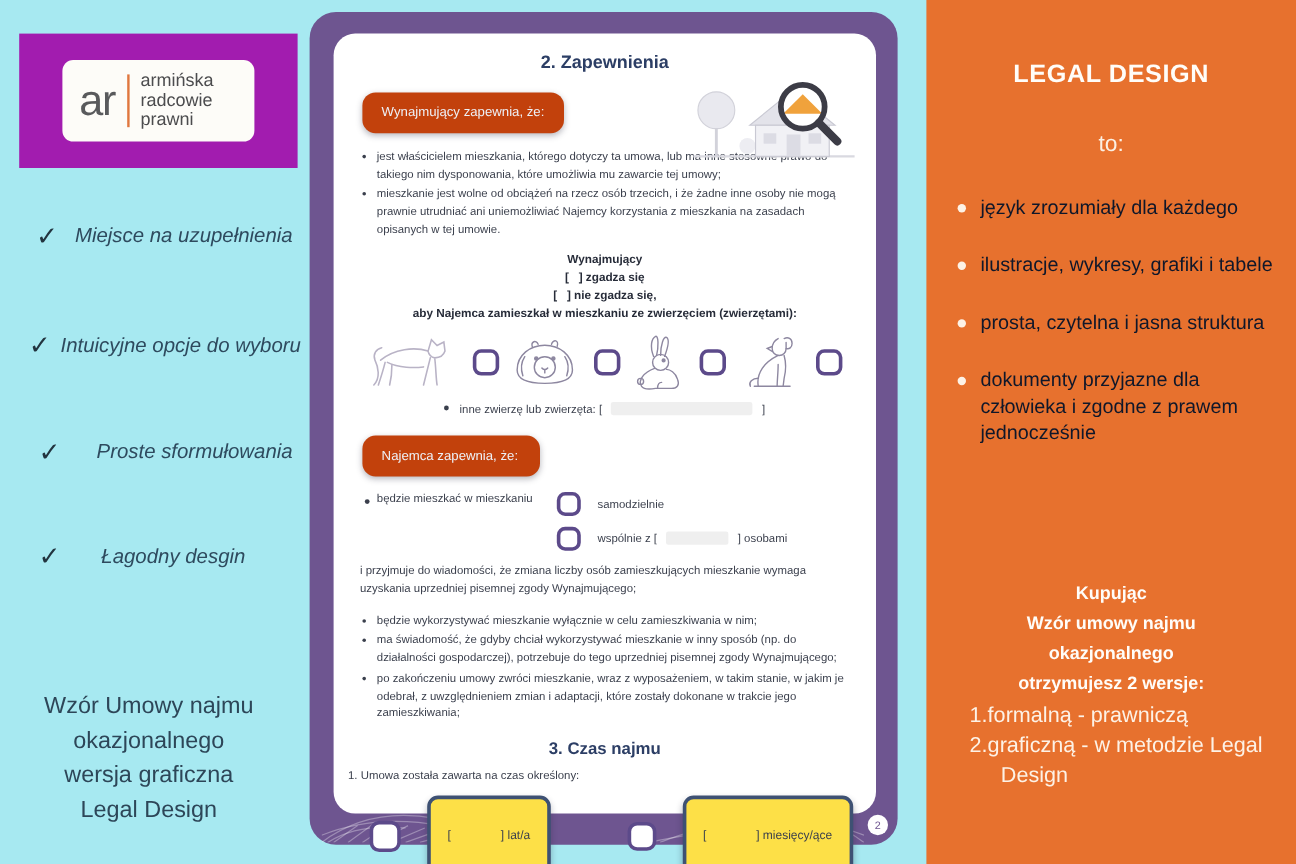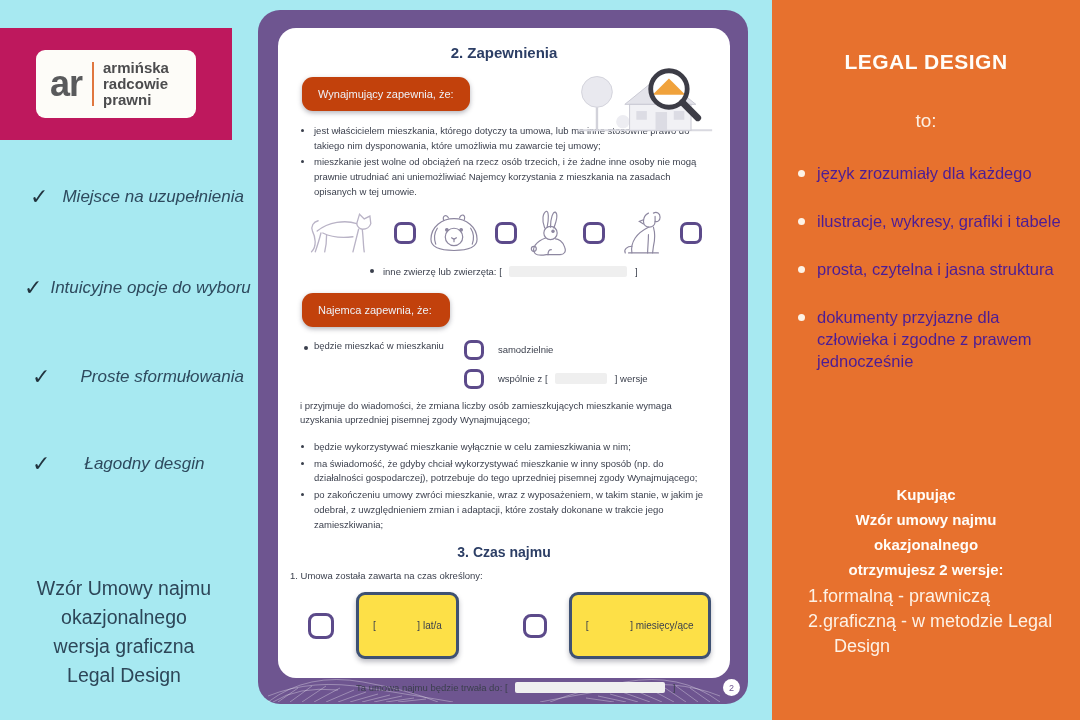--- a/index.html
+++ b/index.html
@@ -5,28 +5,28 @@
   * { margin:0; padding:0; box-sizing:border-box; }
   html,body { width:1080px; height:720px; }
   body { font-family:"Liberation Sans", sans-serif; overflow:hidden; }
   .stage { position:relative; width:1080px; height:720px; background:#a7e9f1; overflow:hidden; }
 
   
   .right-panel { position:absolute; left:772px; top:0; width:308px; height:720px; background:#e7712e; color:#fdf6ec; }
   .rp-title { margin-top:50px; text-align:center; font-size:21px; font-weight:bold; letter-spacing:.5px; color:#fffdf9; }
   .rp-subtitle { margin-top:36px; text-align:center; font-size:19px; color:#fcefe2; }
   .rp-bullets { list-style:none; margin:30px 10px 0 26px; }
-  .rp-bullets li { position:relative; padding-left:19px; margin-bottom:26px; font-size:16.5px; line-height:22px; color:#4c1d95; }
+  .rp-bullets li { position:relative; padding-left:19px; margin-bottom:26px; font-size:16.5px; line-height:22px; color:#0f172a; }
   .rp-bullets li::before { content:""; position:absolute; left:0; top:8px; width:7px; height:7px; border-radius:50%; background:#fdf2e6; }
   .rp-offer { position:absolute; left:0; top:482px; width:308px; text-align:center; font-size:15px; font-weight:bold; line-height:25px; color:#fffdf9; }
   .rp-versions { position:absolute; left:36px; top:584px; width:256px; list-style:none; }
   .rp-versions li { font-size:18px; line-height:25px; color:#fdf2e6; padding-left:26px; text-indent:-26px; }
 
   
-  .logo-band { position:absolute; left:0; top:28px; width:232px; height:112px; background:#be185d;font-weight:bold; }
+  .logo-band { position:absolute; left:16px; top:28px; width:232px; height:112px; background:#a21caf; }
   .logo-card { position:absolute; left:36px; top:22px; width:160px; height:68px; background:#fdfcf8; border-radius:9px; display:flex; align-items:center; padding:0 0 0 14px; }
   .logo-mono { font-size:36px; color:#595a5c; letter-spacing:-1px; }
   .logo-sep { width:2px; height:44px; background:#e0773f; margin:0 9px 0 10px; }
   .logo-name { font-size:15px; line-height:16px; color:#4c4c4e; }
 
   
   .feature { position:absolute; display:flex; align-items:flex-start; color:#2e4a5e; }
   .feature .check { font-size:22px; line-height:22px; color:#22343f; }
   .feature .flabel { font-style:italic; font-size:17px; line-height:22px; }
   .f1 { left:30px; top:186px; } .f1 .flabel { margin-left:14px; }
@@ -172,20 +172,26 @@
 
       <div class="doc-h h2t">2. Zapewnienia</div>
 
       <div class="pill">Wynajmujący zapewnia, że:</div>
 
       <ul class="doc-bullets">
         <li>jest właścicielem mieszkania, którego dotyczy ta umowa, lub ma inne stosowne prawo do takiego nim dysponowania, które umożliwia mu zawarcie tej umowy;</li>
         <li>mieszkanie jest wolne od obciążeń na rzecz osób trzecich, i że żadne inne osoby nie mogą prawnie utrudniać ani uniemożliwiać Najemcy korzystania z mieszkania na zasadach opisanych w tej umowie.</li>
       </ul>
 
+      <div class="consent">
+        <div>Wynajmujący</div>
+        <div>[&nbsp;&nbsp;&nbsp;] zgadza się</div>
+        <div>[&nbsp;&nbsp;&nbsp;] nie zgadza się,</div>
+        <div>aby Najemca zamieszkał w mieszkaniu ze zwierzęciem (zwierzętami):</div>
+      </div>
 
       <div class="animals">
         <div class="agroup">
           <svg width="80" height="50" viewBox="0 0 85 52" fill="none" stroke="#b9b3c6" stroke-width="1.4" stroke-linecap="round">
             <path d="M8 46 C14 40 12 30 9 24 C7 19 10 14 15 13"></path>
             <path d="M14 24 C26 14 44 12 56 16"></path>
             <path d="M56 16 L59 6 L64 11 L70 8 L71 16 Q69 22 62 22 Q57 21 56 16 Z"></path>
             <path d="M58 22 C56 30 54 38 52 46"></path>
             <path d="M62 23 C63 31 63 40 64 46"></path>
             <path d="M20 26 C30 31 44 31 52 30"></path>
@@ -254,21 +260,21 @@
             <span class="cbx"></span>
             <span class="olabel">samodzielnie</span>
           </div>
           <div class="opt-row">
             <span class="cbx"></span>
             <span class="olabel">
               <span>wspólnie z</span>
               <span>[</span>
               <span class="blank b60"></span>
               <span>]</span>
-              <span>wersje</span>
+              <span>osobami</span>
             </span>
           </div>
         </div>
       </div>
 
       <div class="ack">i przyjmuje do wiadomości, że zmiana liczby osób zamieszkujących mieszkanie wymaga uzyskania uprzedniej pisemnej zgody Wynajmującego;</div>
 
       <ul class="doc-bullets" style="margin-top:12px">
         <li>będzie wykorzystywać mieszkanie wyłącznie w celu zamieszkiwania w nim;</li>
         <li>ma świadomość, że gdyby chciał wykorzystywać mieszkanie w inny sposób (np. do działalności gospodarczej), potrzebuje do tego uprzedniej pisemnej zgody Wynajmującego;</li>

